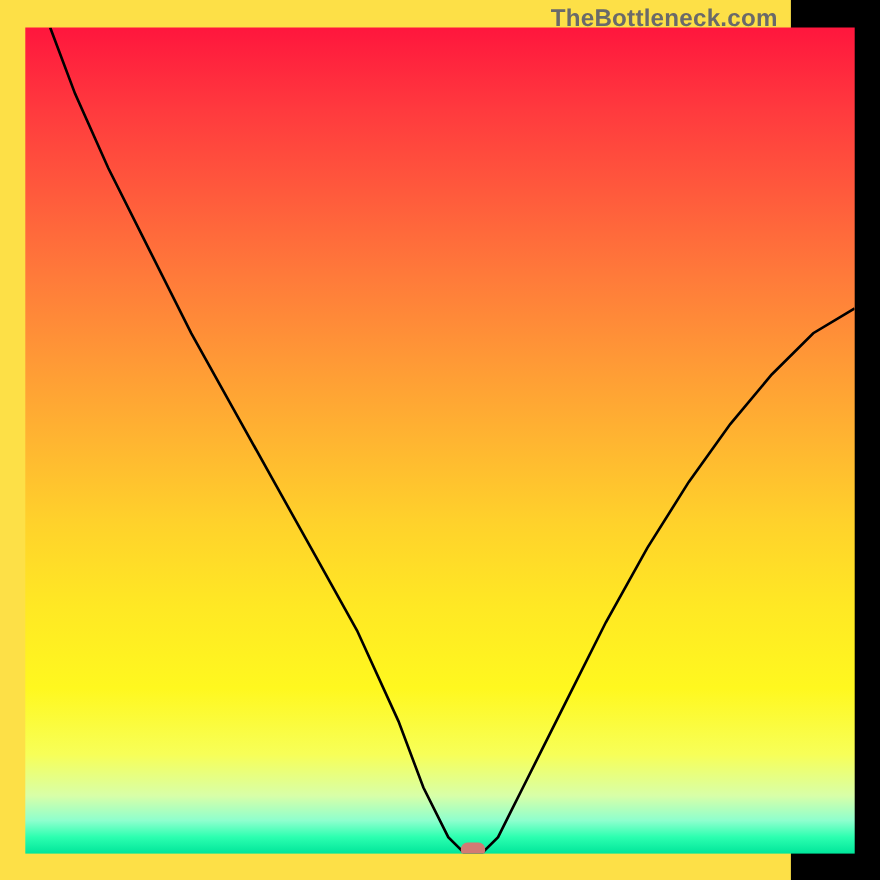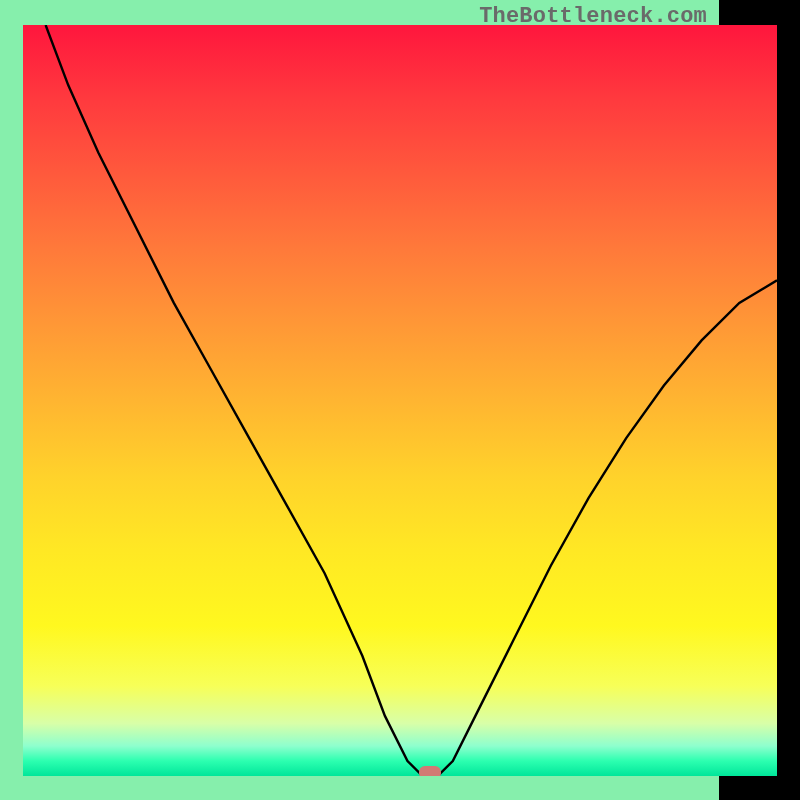--- a/index.html
+++ b/index.html
@@ -8,22 +8,21 @@
     width: 800px;
     height: 800px;
     background: #000;
     font-family: Arial, Helvetica, sans-serif;
     overflow: hidden;
   }
   .frame {
     position: relative;
     width: 719px;
     height: 800px;
-    background: #86efac;
-    font-family: Liberation Mono, monospace;
+    background: #fde047;
   }
   .watermark {
     position: absolute;
     top: 4px;
     right: 12px;
     font-size: 22px;
     font-weight: bold;
     color: #6a6a6a;
     letter-spacing: 0.2px;
     z-index: 10;

